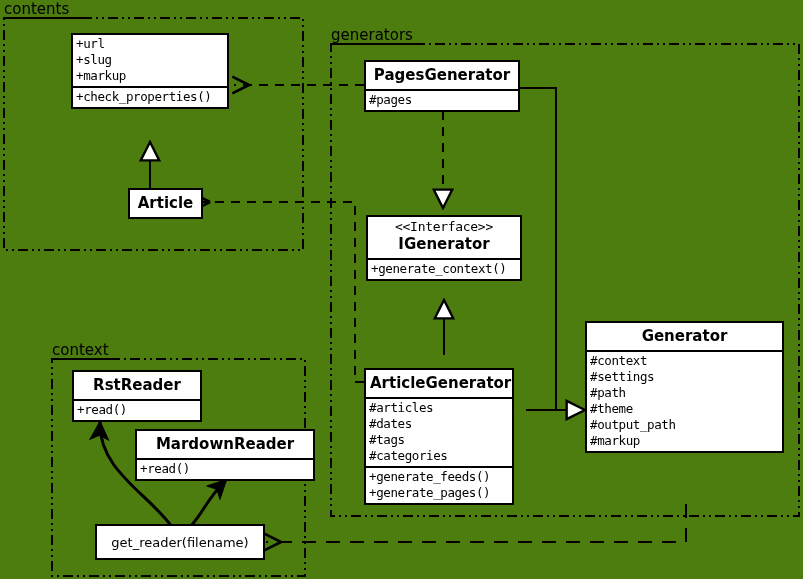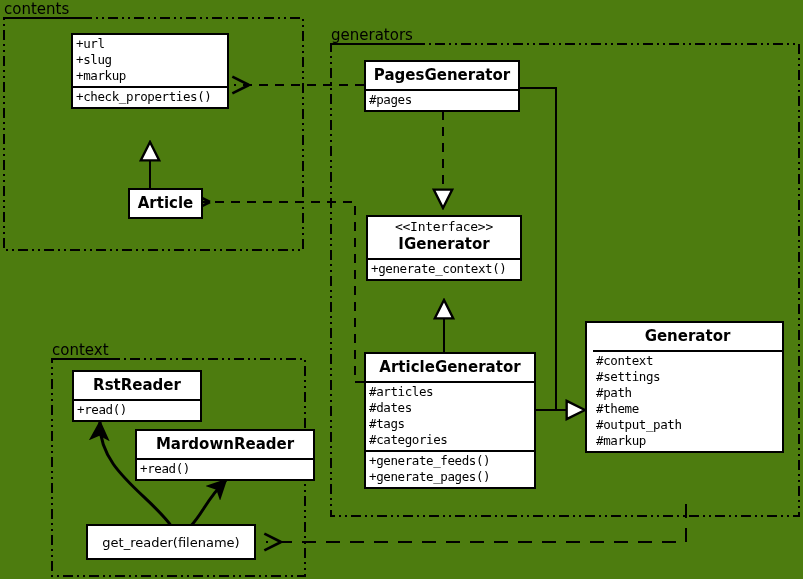--- a/index.html
+++ b/index.html
@@ -139,35 +139,35 @@
   <div class="cls" style="left:366px;top:215px;width:156px;">
     <div class="hdr iface">
       <span class="stereo">&lt;&lt;Interface&gt;&gt;</span>
       <span>IGenerator</span>
     </div>
     <div class="sect">
       <div class="row">+generate_context()</div>
     </div>
   </div>
 
-  <div class="cls" style="left:364px;top:352px;width:172px;">
+  <div class="cls" style="left:364px;top:368px;width:150px;">
     <div class="hdr">ArticleGenerator</div>
     <div class="sect">
       <div class="row">#articles</div>
       <div class="row">#dates</div>
       <div class="row">#tags</div>
       <div class="row">#categories</div>
     </div>
     <div class="sect">
       <div class="row">+generate_feeds()</div>
       <div class="row">+generate_pages()</div>
     </div>
   </div>
 
-  <div class="cls" style="left:585px;top:321px;width:199px;padding-left:6px;">
+  <div class="cls" style="left:585px;top:321px;width:199px;">
     <div class="hdr">Generator</div>
     <div class="sect">
       <div class="row">#context</div>
       <div class="row">#settings</div>
       <div class="row">#path</div>
       <div class="row">#theme</div>
       <div class="row">#output_path</div>
       <div class="row">#markup</div>
     </div>
   </div>
@@ -179,17 +179,17 @@
     </div>
   </div>
 
   <div class="cls" style="left:135px;top:429px;width:180px;">
     <div class="hdr">MardownReader</div>
     <div class="sect">
       <div class="row">+read()</div>
     </div>
   </div>
 
-  <div class="plain" style="left:86px;top:524px;width:170px;height:36px;">
+  <div class="plain" style="left:95px;top:524px;width:170px;height:36px;">
     <span>get_reader(filename)</span>
   </div>
 
 </div>
 
 </body></html>

